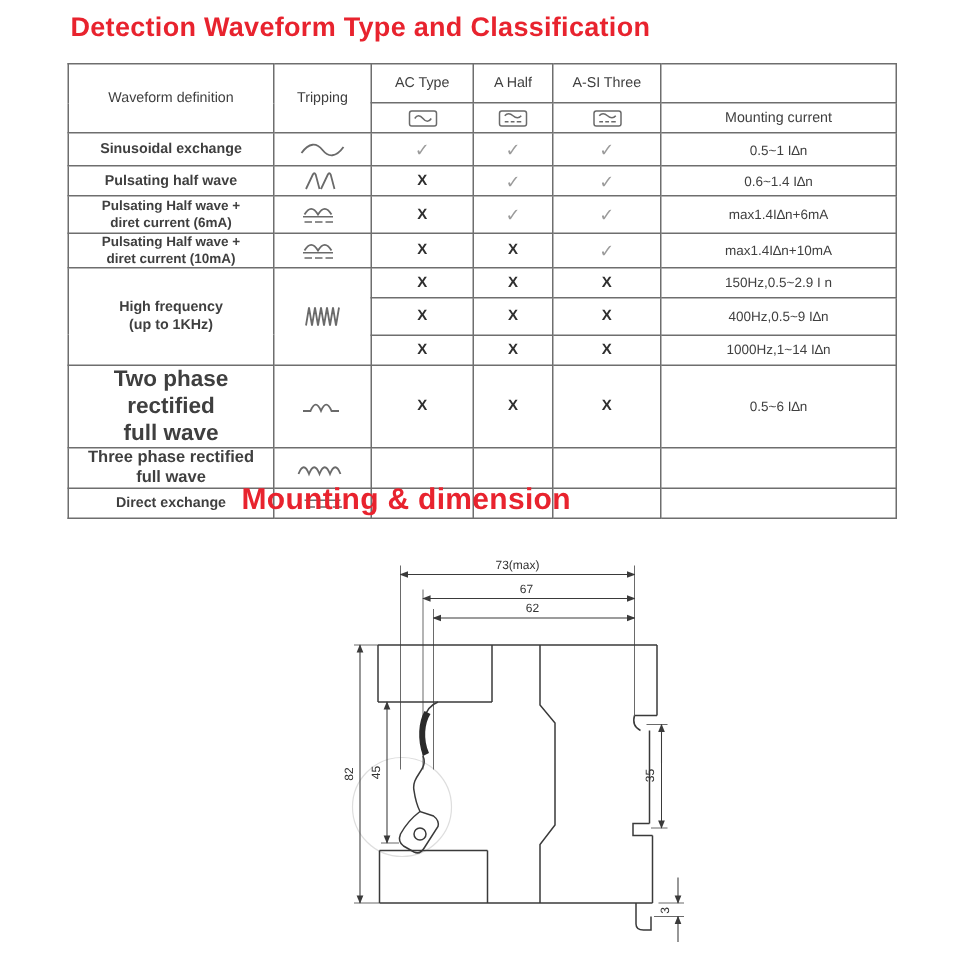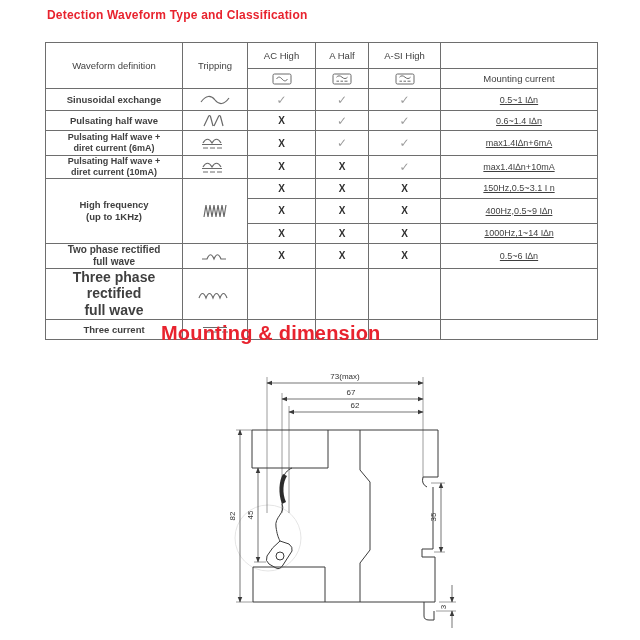--- a/index.html
+++ b/index.html
@@ -1,26 +1,26 @@
 <!DOCTYPE html>
 <html><head>
 <meta charset="utf-8">
 <style>
   html,body{margin:0;padding:0;width:640px;height:640px;background:#ffffff;
     font-family:"Liberation Sans","DejaVu Sans",sans-serif;color:#3f3f3f;overflow:hidden;}
   .abs{position:absolute;}
   .title{color:#e8232e;font-weight:bold;letter-spacing:.2px;}
-  #title1{left:47px;top:8px;font-size:12px;}
+  #title1{left:47px;top:8px;font-size:18px;}
   #title2{left:161px;top:322px;font-size:20px;text-align:right;}
   
   table.spec{position:absolute;left:45px;top:42px;width:552px;border-collapse:collapse;
     table-layout:fixed;font-size:9.5px;color:#3f3f3f;border:1.5px solid #666;}
   table.spec td{border:1px solid #6e6e6e;text-align:center;vertical-align:middle;padding:0;}
   td.def{text-align:left;padding-left:16px;white-space:pre-line;line-height:1.2;font-weight:bold;}
-  td.trip{text-align:left;padding-left:13px;font-size:9px;text-decoration:underline;}
+  td.trip{text-align:left;padding-left:13px;font-size:9px;}
   .chk{color:#9b9b9b;font-size:12px;font-weight:400;}
   .xm{color:#2f2f2f;font-size:10px;font-weight:600;}
   .wicon svg{display:block;margin:0 auto;}
   .wv{stroke:#6a6a6a;stroke-width:1.2;fill:none;}
   .wvt{stroke:#6a6a6a;stroke-width:1;fill:none;}
   
   #drawing{left:210px;top:355px;}
   .cad{stroke:#3a3a3a;stroke-width:1;fill:none;}
   .cadthin{stroke:#4a4a4a;stroke-width:.55;fill:none;}
   .dim{stroke:#3a3a3a;stroke-width:.7;fill:none;}
@@ -38,23 +38,23 @@
       <col style="width:65px">
       <col style="width:68px">
     <col style="width:53px">
       <col style="width:72px">
       <col style="width:157px">
   </colgroup>
   <tbody>
       <tr style="height:26px">
     <td rowspan="2" style="text-align:center;padding-left:0;">Waveform definition</td>
     <td rowspan="2">Tripping</td>
-    <td>AC High</td>
+    <td>AC Type</td>
     <td>A Half</td>
-    <td>A-SI High</td>
+    <td>A-SI Three</td>
     <td></td>
   </tr>
   <tr style="height:20px">
     <td class="wicon">
       <svg width="20" height="12" viewBox="0 0 20 12">
             <rect class="wvt" x="1" y="1" width="18" height="10" rx="1.5"></rect>
             <path class="wvt" d="M4.5,6 C6,3.5 8,3.5 10,6 C12,8.5 14,8.5 15.5,6"></path>
           </svg>
     </td>
     <td class="wicon">
@@ -136,65 +136,65 @@
     <td class="def" rowspan="3">High frequency
 (up to 1KHz)</td>
     <td class="wicon" rowspan="3">
       <svg width="30" height="20" viewBox="0 0 30 20">
             <path class="wv" d="M4,16 L6,4 L8,16 L10,4 L12,16 L14,4 L16,16 L18,4 L20,16 L22,4 L24,16 L26,4"></path>
           </svg>
     </td>
     <td class="xm">X</td>
     <td class="xm">X</td>
     <td class="xm">X</td>
-    <td class="trip">150Hz,0.5~3.1 I n</td>
+    <td class="trip">150Hz,0.5~2.9 I n</td>
   </tr>
   <tr style="height:25px">
     <td class="xm">X</td>
     <td class="xm">X</td>
     <td class="xm">X</td>
     <td class="trip">400Hz,0.5~9 I∆n</td>
   </tr>
   <tr style="height:20px">
     <td class="xm">X</td>
     <td class="xm">X</td>
     <td class="xm">X</td>
     <td class="trip">1000Hz,1~14 I∆n</td>
   </tr>
 
   <tr style="height:20px">
-    <td class="def" style="font-size:10px">Two phase rectified
+    <td class="def" style="font-size:15px">Two phase rectified
 full wave</td>
     <td class="wicon">
       <svg width="30" height="14" viewBox="0 0 30 14">
             <path class="wv" d="M2,10 H7 Q10.5,1.5 14,10 Q17.5,1.5 21,10 H26"></path>
           </svg>
     </td>
     <td class="xm">X</td>
     <td class="xm">X</td>
     <td class="xm">X</td>
     <td class="trip">0.5~6 I∆n</td>
   </tr>
 
   <tr style="height:23px">
-    <td class="def" style="font-size:14px">Three phase rectified
+    <td class="def" style="font-size:11px">Three phase rectified
 full wave</td>
     <td class="wicon">
       <svg width="38" height="14" viewBox="0 0 38 14">
             <path class="wv" d="M3,11 Q6.5,2 10,11 Q13.5,2 17,11 Q20.5,2 24,11 Q27.5,2 31,11"></path>
           </svg>
     </td>
     <td></td>
     <td></td>
     <td></td>
     <td class="trip"></td>
   </tr>
 
   <tr style="height:20px">
-    <td class="def">Three current</td>
+    <td class="def">Direct exchange</td>
     <td class="wicon">
       <svg width="34" height="13" viewBox="0 0 34 13">
             <path class="wvt" d="M5,4.5 H29"></path>
             <path class="wvt" d="M6,9 H12 M15,9 H21 M24,9 H30"></path>
           </svg>
     </td>
     <td></td>
     <td></td>
     <td></td>
     <td class="trip"></td>

